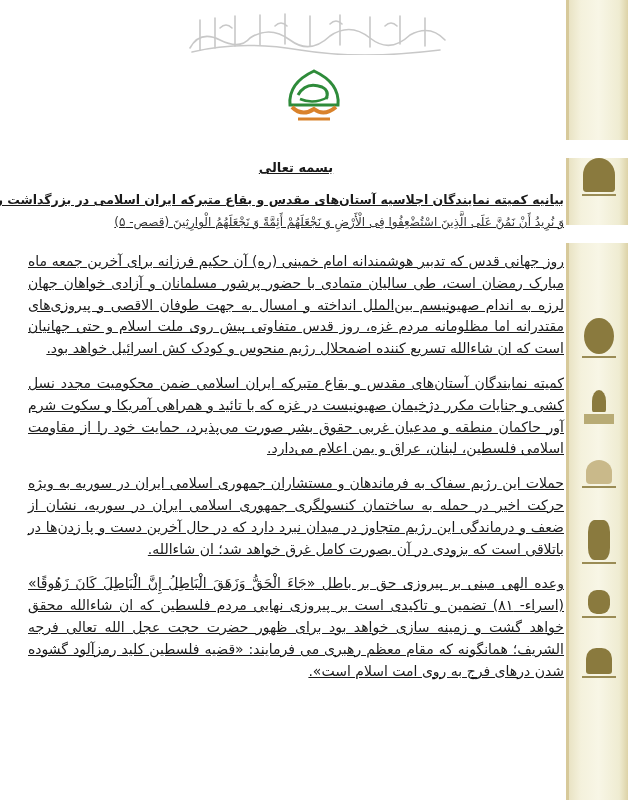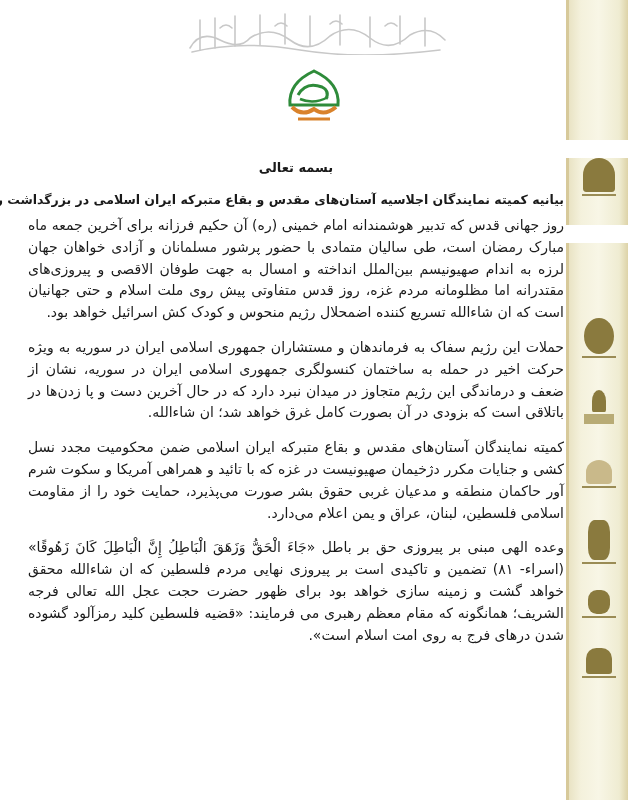--- a/index.html
+++ b/index.html
@@ -67,20 +67,21 @@
       background: #9a8c55;
     }
     
     .content {
       position: absolute;
       left: 28px;
       top: 160px;
       width: 536px;
       direction: rtl;
       text-align: justify;
+      text-decoration: underline;
     }
     .basmala {
       text-align: center;
       font-size: 13px;
       font-weight: bold;
       margin: 0 0 17px 0;
     }
     .title {
       font-size: 12.5px;
       font-weight: bold;
@@ -151,17 +152,18 @@
   </div>
   <div class="logo" style="top:648px;">
     <div class="mark" style="width:26px;height:26px;border-radius:40% 40% 3px 3px;"></div>
     <div class="cap"></div>
   </div>
 </div>
 
 <div class="content">
   <p class="basmala">بسمه تعالی</p>
   <p class="title">بیانیه کمیته نمایندگان اجلاسیه آستان‌های مقدس و بقاع متبرکه ایران اسلامی در بزرگداشت روز جهانی قدس ۱۴۰۳</p>
+  <p class="verse">وَ نُرِیدُ أَنْ نَمُنَّ عَلَی الَّذِینَ اسْتُضْعِفُوا فِی الْأَرْضِ وَ نَجْعَلَهُمْ أَئِمَّةً وَ نَجْعَلَهُمُ الْوارِثِینَ (قصص- ۵)</p>
   <p class="para">روز جهانی قدس که تدبیر هوشمندانه امام خمینی (ره) آن حکیم فرزانه برای آخرین جمعه ماه مبارک رمضان است، طی سالیان متمادی با حضور پرشور مسلمانان و آزادی خواهان جهان لرزه به اندام صهیونیسم بین‌الملل انداخته و امسال به جهت طوفان الاقصی و پیروزی‌های مقتدرانه اما مظلومانه مردم غزه، روز قدس متفاوتی پیش روی ملت اسلام و حتی جهانیان است که ان شاءالله تسریع کننده اضمحلال رژیم منحوس و کودک کش اسرائیل خواهد بود.</p>
+  <p class="para">کمیته نمایندگان آستان‌های مقدس و بقاع متبرکه ایران اسلامی ضمن محکومیت مجدد نسل کشی و جنایات مکرر دژخیمان صهیونیست در غزه که با تائید و همراهی آمریکا و سکوت شرم آور حاکمان منطقه و مدعیان غربی حقوق بشر صورت می‌پذیرد، حمایت خود را از مقاومت اسلامی فلسطین، لبنان، عراق و یمن اعلام می‌دارد.</p>
   <p class="para">حملات این رژیم سفاک به فرماندهان و مستشاران جمهوری اسلامی ایران در سوریه به ویژه حرکت اخیر در حمله به ساختمان کنسولگری جمهوری اسلامی ایران در سوریه، نشان از ضعف و درماندگی این رژیم متجاوز در میدان نبرد دارد که در حال آخرین دست و پا زدن‌ها در باتلاقی است که بزودی در آن بصورت کامل غرق خواهد شد؛ ان شاءالله.</p>
-  <p class="para">کمیته نمایندگان آستان‌های مقدس و بقاع متبرکه ایران اسلامی ضمن محکومیت مجدد نسل کشی و جنایات مکرر دژخیمان صهیونیست در غزه که با تائید و همراهی آمریکا و سکوت شرم آور حاکمان منطقه و مدعیان غربی حقوق بشر صورت می‌پذیرد، حمایت خود را از مقاومت اسلامی فلسطین، لبنان، عراق و یمن اعلام می‌دارد.</p>
   <p class="para">وعده الهی مبنی بر پیروزی حق بر باطل «جَاءَ الْحَقُّ وَزَهَقَ الْبَاطِلُ إِنَّ الْبَاطِلَ كَانَ زَهُوقًا» (اسراء- ۸۱) تضمین و تاکیدی است بر پیروزی نهایی مردم فلسطین که ان شاءالله محقق خواهد گشت و زمینه سازی خواهد بود برای ظهور حضرت حجت عجل الله تعالی فرجه الشریف؛ همانگونه که مقام معظم رهبری می فرمایند: «قضیه فلسطین کلید رمزآلود گشوده شدن درهای فرج به روی امت اسلام است».</p>
 </div>
 
 </body></html>

